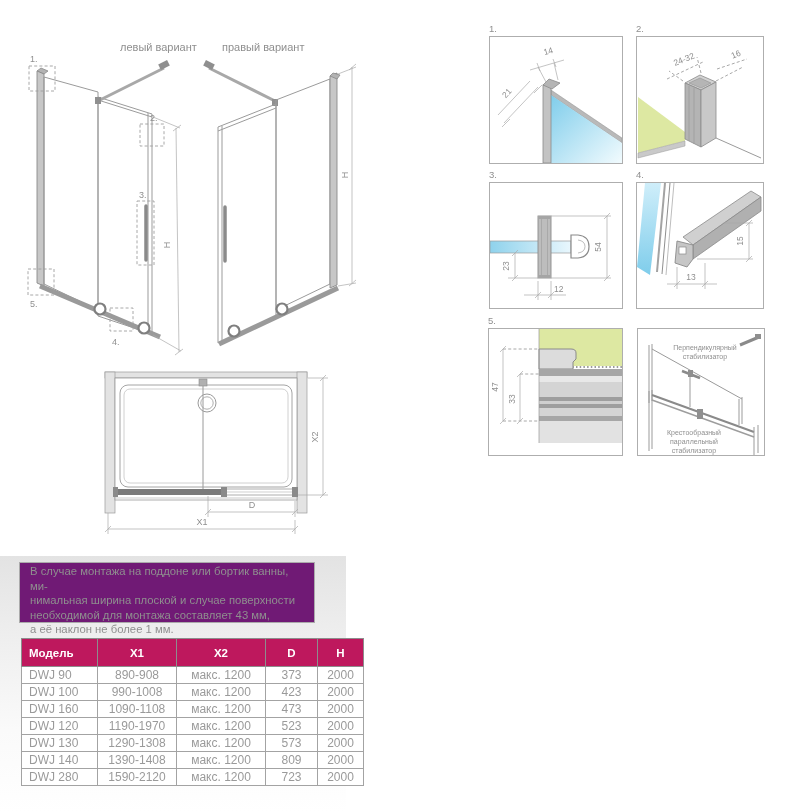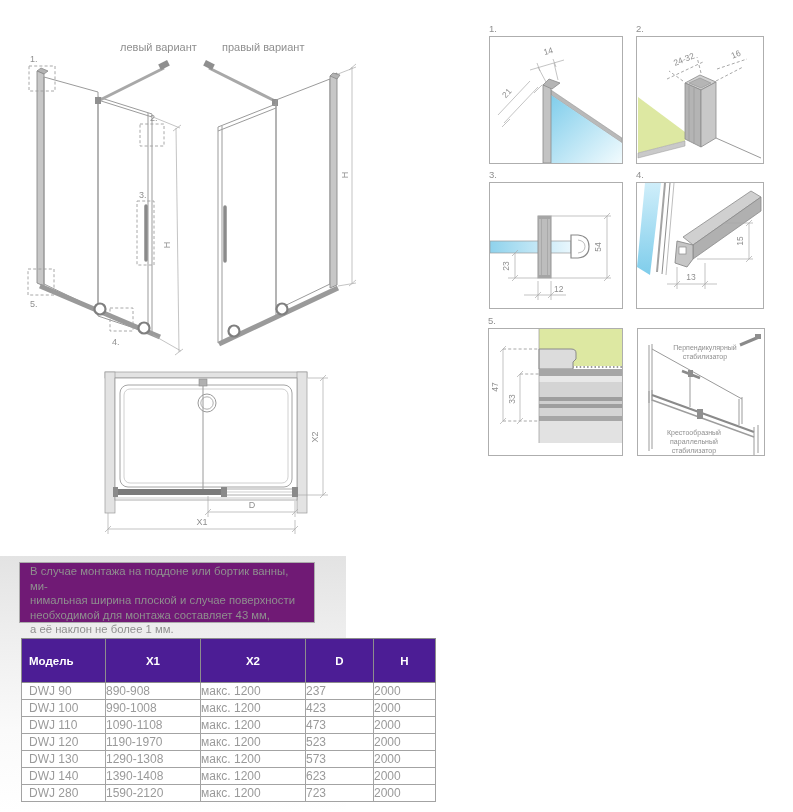--- a/index.html
+++ b/index.html
@@ -9,24 +9,24 @@
            background:linear-gradient(180deg,#e3e3e3 0%,#eeeeee 30%,#fafafa 68%,#ffffff 100%);}
   svg{display:block;overflow:visible;}
   .iso-svg{position:absolute;left:0;top:0;}
   .plan-svg{position:absolute;left:95px;top:365px;}
   .dbox{position:absolute;border:1px solid #aeaeae;background:#fff;}
   .dnum{position:absolute;top:-14px;left:-1px;font-size:9.5px;color:#8f8f8f;}
   .note{position:absolute;left:19px;top:562px;width:279px;height:58px;background:#701a75;
         border:1px solid #ababab;padding:1px 5px 0 10px;font-size:11.3px;line-height:14.5px;color:#8f8f8f;}
   .note span{display:block;}
   table.spec{position:absolute;left:21px;top:638px;border-collapse:collapse;table-layout:fixed;}
-  table.spec th{background:#4c1d95;color:#fff;font-size:11.5px;font-weight:bold;height:19px;
-        border:1px solid #8d8d8d;text-align:center;padding:12px;}
+  table.spec th{background:#be185d;color:#fff;font-size:11.5px;font-weight:bold;height:19px;
+        border:1px solid #8d8d8d;text-align:center;padding:4px;}
   table.spec td{background:#fff;color:#9a9a9a;font-size:12px;height:16px;
-        border:1px solid #a3a3a3;text-align:left;padding:0;}
+        border:1px solid #a3a3a3;text-align:center;padding:0;}
   table.spec th.c0,table.spec td.c0{text-align:left;padding-left:7px;}
   .w0{width:64px}.w1{width:70px}.w2{width:80px}.w3{width:43px}.w4{width:37px}
   text{fill:#8f8f8f;font-family:"Liberation Sans","DejaVu Sans",sans-serif;}
   .ln{stroke:#9b9b9b;stroke-width:1;fill:none;}
   .thin{stroke:#ababab;stroke-width:0.7;fill:none;}
   .dash{stroke:#9e9e9e;stroke-width:0.9;fill:none;stroke-dasharray:3,2.2;}
 </style>
 </head>
 <body>
 
@@ -324,32 +324,32 @@
         <th class="w2">X2</th>
         <th class="w3">D</th>
         <th class="w4">H</th>
       </tr>
     </thead>
     <tbody>
       <tr>
         <td class="c0">DWJ 90</td>
         <td>890-908</td>
         <td>макс. 1200</td>
-        <td>237</td>
+        <td>373</td>
         <td>2000</td>
       </tr>
       <tr>
         <td class="c0">DWJ 100</td>
         <td>990-1008</td>
         <td>макс. 1200</td>
         <td>423</td>
         <td>2000</td>
       </tr>
       <tr>
-        <td class="c0">DWJ 110</td>
+        <td class="c0">DWJ 160</td>
         <td>1090-1108</td>
         <td>макс. 1200</td>
         <td>473</td>
         <td>2000</td>
       </tr>
       <tr>
         <td class="c0">DWJ 120</td>
         <td>1190-1970</td>
         <td>макс. 1200</td>
         <td>523</td>
@@ -359,21 +359,21 @@
         <td class="c0">DWJ 130</td>
         <td>1290-1308</td>
         <td>макс. 1200</td>
         <td>573</td>
         <td>2000</td>
       </tr>
       <tr>
         <td class="c0">DWJ 140</td>
         <td>1390-1408</td>
         <td>макс. 1200</td>
-        <td>623</td>
+        <td>809</td>
         <td>2000</td>
       </tr>
       <tr>
         <td class="c0">DWJ 280</td>
         <td>1590-2120</td>
         <td>макс. 1200</td>
         <td>723</td>
         <td>2000</td>
       </tr>
     </tbody>

